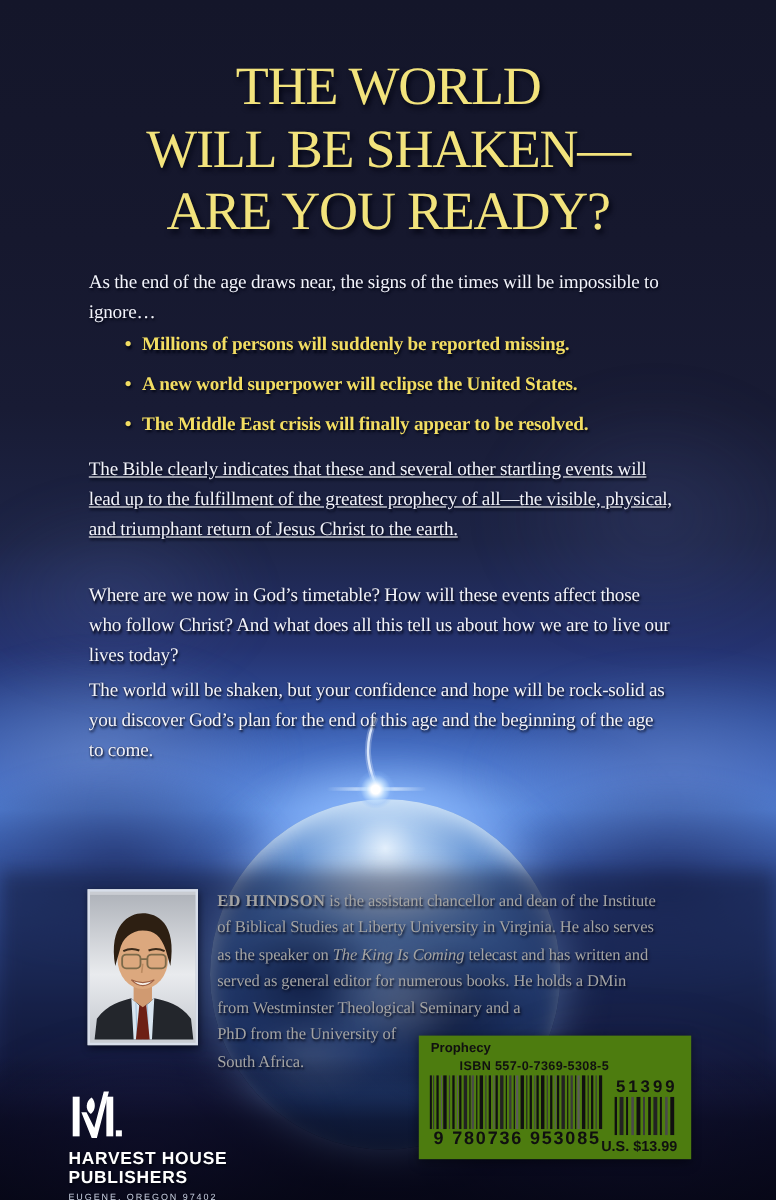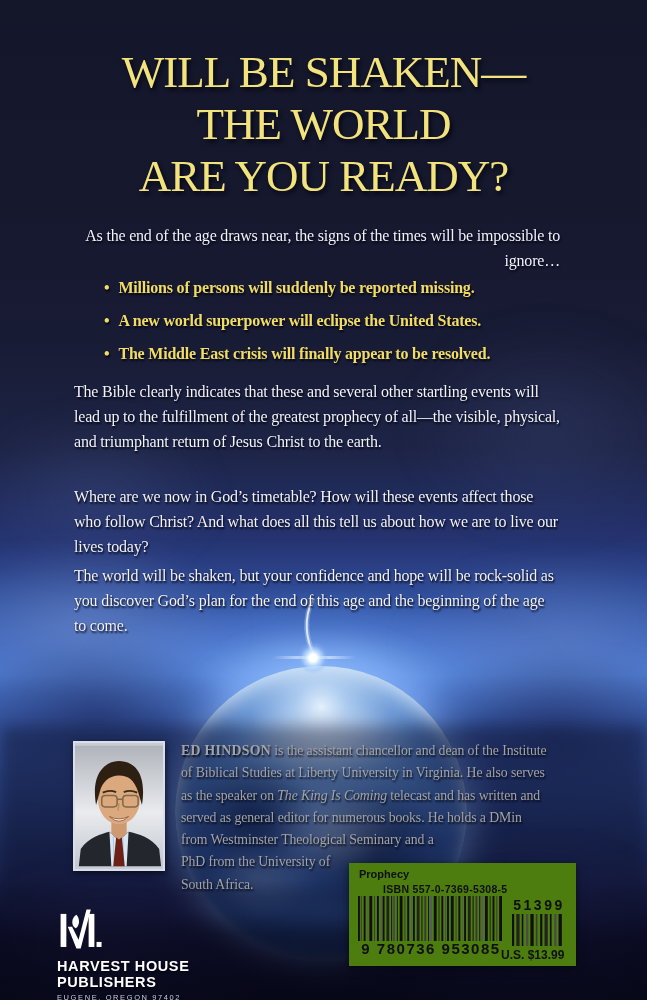--- a/index.html
+++ b/index.html
@@ -63,22 +63,22 @@
   
   .headline{
     position:absolute;left:0;top:46px;width:647px;margin:0;
     text-align:center;font-size:45px;line-height:52px;font-weight:400;
     letter-spacing:-1px;color:#f2e37c;
     text-shadow:2px 3px 4px rgba(2,4,16,.85);
   }
   .bodytext{color:#f2f3fb;font-size:16px;line-height:25px;letter-spacing:-.2px;
     text-shadow:1px 2px 2px rgba(3,6,22,.95), 0 0 1px rgba(3,6,22,.6);}
   .para{position:absolute;left:74px;width:486px;margin:0;}
-  .p1{top:223px;text-align:right;}
-  .p2{top:379px;}
+  .p1{top:223px;}
+  .p2{top:379px;text-decoration:underline;}
   .p3{top:484px;}
   .p4{top:563px;}
   .bullets{position:absolute;left:104px;top:278px;width:475px;margin:0;padding:0;list-style:none;}
   .bullets li{
     display:flex;gap:9px;margin-bottom:13px;line-height:20px;
     color:#f2dd62;font-weight:700;font-size:16px;letter-spacing:-.2px;
     text-shadow:1px 2px 2px rgba(3,6,22,.95);
   }
   .bullets .marker{flex:0 0 auto;}
 
@@ -154,22 +154,22 @@
   <div class="dark-bottom"></div>
 
   <svg class="wisp" viewBox="0 0 42 68">
     <path d="M20 2 C10 24 13 42 21 60" stroke="#ffffff" stroke-width="5" fill="none" opacity=".25"></path>
     <path d="M20 2 C10 24 13 42 21 60" stroke="#e4f0ff" stroke-width="2" fill="none" opacity=".9"></path>
   </svg>
   <div class="flare-h"></div>
   <div class="star"></div>
 
   <h1 class="headline">
+    <div>THE WORLD</div>
     <div>WILL BE SHAKEN—</div>
-    <div>THE WORLD</div>
     <div>ARE YOU READY?</div>
   </h1>
 
   <p class="para p1 bodytext">As the end of the age draws near, the signs of the times will be impossible to ignore…</p>
 
   <ul class="bullets">
     <li>
       <span class="marker">•</span>
       <span>Millions of persons will suddenly be reported missing.</span>
     </li>

